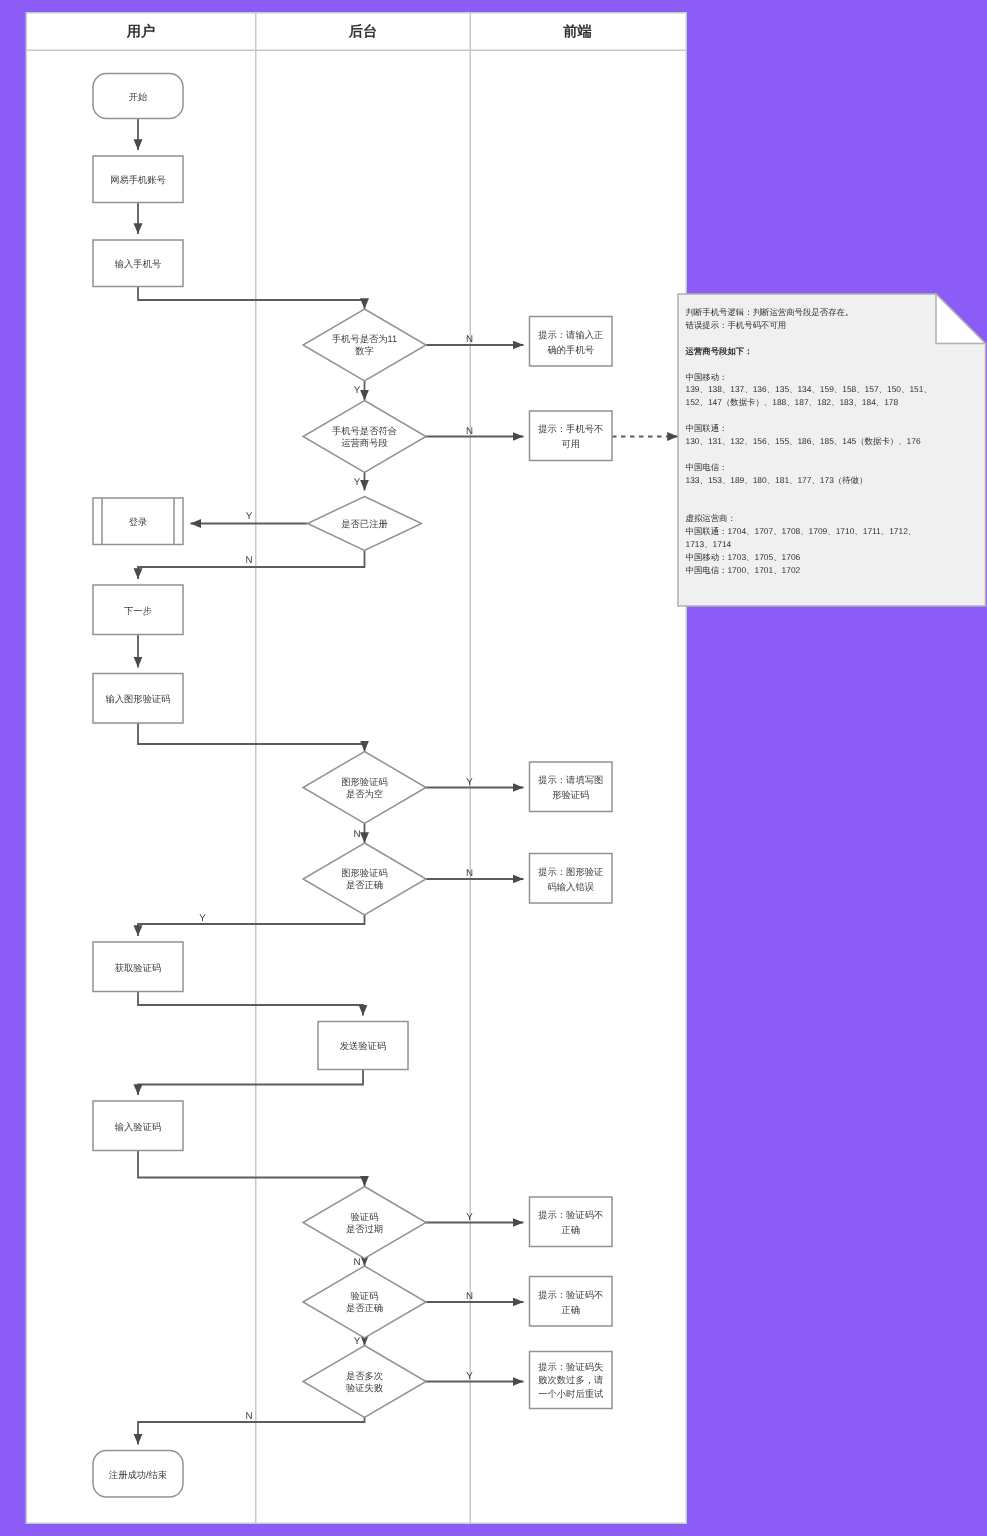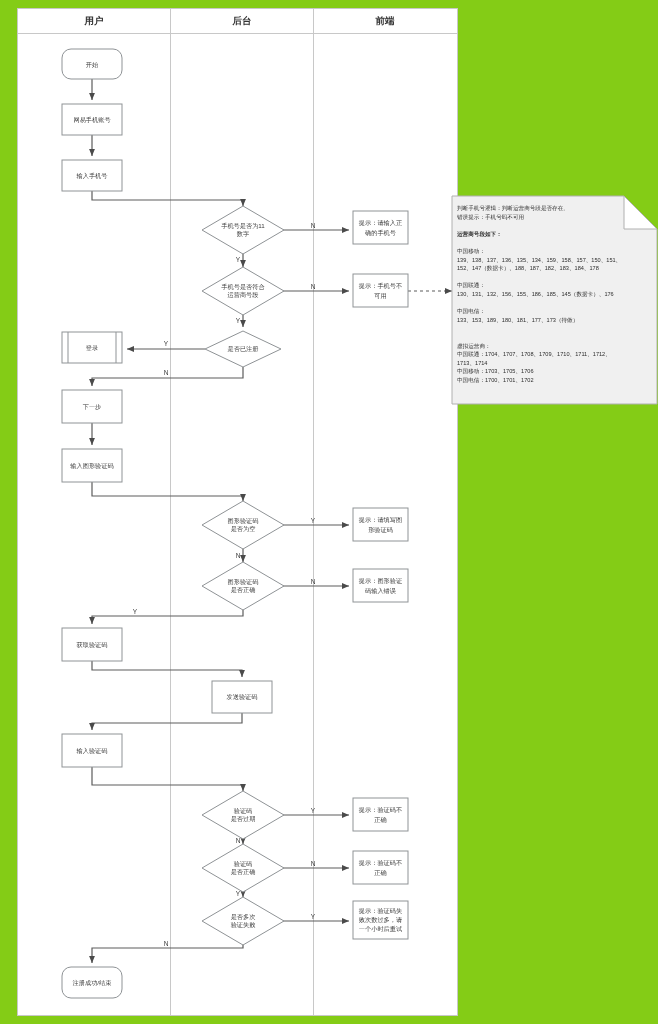--- a/index.html
+++ b/index.html
@@ -1,18 +1,18 @@
 <!DOCTYPE html>
 <html><head>
 <meta charset="utf-8">
 <style>
   html,body{margin:0;padding:0;background:#ffffff;}
   body{width:658px;height:1024px;overflow:hidden;
        font-family:"Liberation Sans","DejaVu Sans",sans-serif;}
-  #stage{position:relative;width:658px;height:1024px;background:#84cc16;text-align:right;}
+  #stage{position:relative;width:658px;height:1024px;background:#8b5cf6;text-align:right;}
   svg{display:block;}
   .lane-rect{fill:#ffffff;stroke:#c8c8c8;stroke-width:1;}
   .lane-title{font-size:9.5px;font-weight:bold;fill:#333333;text-anchor:middle;}
   .node{fill:#ffffff;stroke:#8f9396;stroke-width:1;}
   .node-label{font-size:6.2px;fill:#3a3a3a;text-anchor:middle;}
   .edge{stroke:#5c5c5c;stroke-width:1.2;fill:none;}
   .edge-dash{stroke:#5c5c5c;stroke-width:1.2;fill:none;stroke-dasharray:3 3;}
   .edge-label{font-size:6.5px;fill:#3a3a3a;text-anchor:middle;}
   .note-body{fill:#f0f0f0;stroke:#b0b0b0;stroke-width:1;}
   .note-fold{fill:#ffffff;stroke:#b0b0b0;stroke-width:1;}

